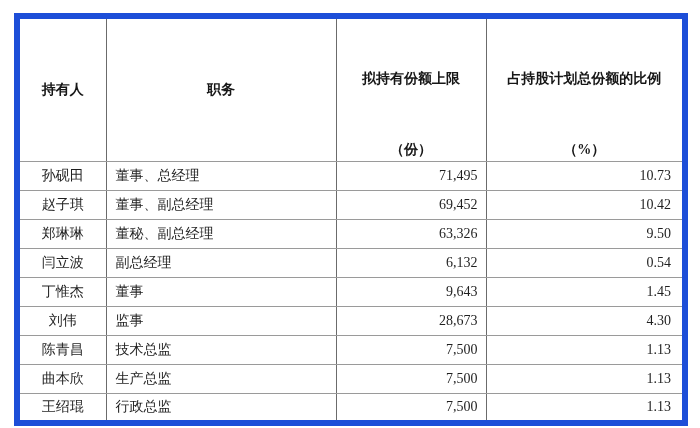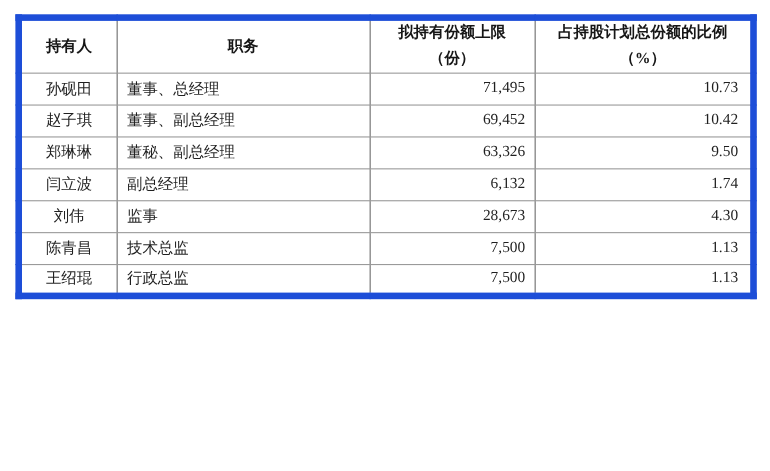--- a/index.html
+++ b/index.html
@@ -44,20 +44,21 @@
 
   th {
     font-weight: bold;
     color: #161616;
     text-align: center;
     vertical-align: middle;
   }
   th .hline {
     line-height: 23px;
     text-align: center;
+    margin-top: 48px;
   }
 
   td.cell-name {
     text-align: center;
     vertical-align: middle;
   }
   td.cell-pos {
     text-align: left;
     vertical-align: middle;
     padding-left: 9px;
@@ -114,34 +115,46 @@
     <tr>
       <td class="cell-name">郑琳琳</td>
       <td class="cell-pos">董秘、副总经理</td>
       <td class="cell-shares">63,326</td>
       <td class="cell-ratio">9.50</td>
     </tr>
     <tr>
       <td class="cell-name">闫立波</td>
       <td class="cell-pos">副总经理</td>
       <td class="cell-shares">6,132</td>
-      <td class="cell-ratio">1.74</td>
+      <td class="cell-ratio">0.54</td>
+    </tr>
+    <tr>
+      <td class="cell-name">丁惟杰</td>
+      <td class="cell-pos">董事</td>
+      <td class="cell-shares">9,643</td>
+      <td class="cell-ratio">1.45</td>
     </tr>
     <tr>
       <td class="cell-name">刘伟</td>
       <td class="cell-pos">监事</td>
       <td class="cell-shares">28,673</td>
       <td class="cell-ratio">4.30</td>
     </tr>
     <tr>
       <td class="cell-name">陈青昌</td>
       <td class="cell-pos">技术总监</td>
       <td class="cell-shares">7,500</td>
       <td class="cell-ratio">1.13</td>
     </tr>
     <tr>
+      <td class="cell-name">曲本欣</td>
+      <td class="cell-pos">生产总监</td>
+      <td class="cell-shares">7,500</td>
+      <td class="cell-ratio">1.13</td>
+    </tr>
+    <tr>
       <td class="cell-name">王绍琨</td>
       <td class="cell-pos">行政总监</td>
       <td class="cell-shares">7,500</td>
       <td class="cell-ratio">1.13</td>
     </tr>
   </tbody>
 </table>
 
 </body></html>

